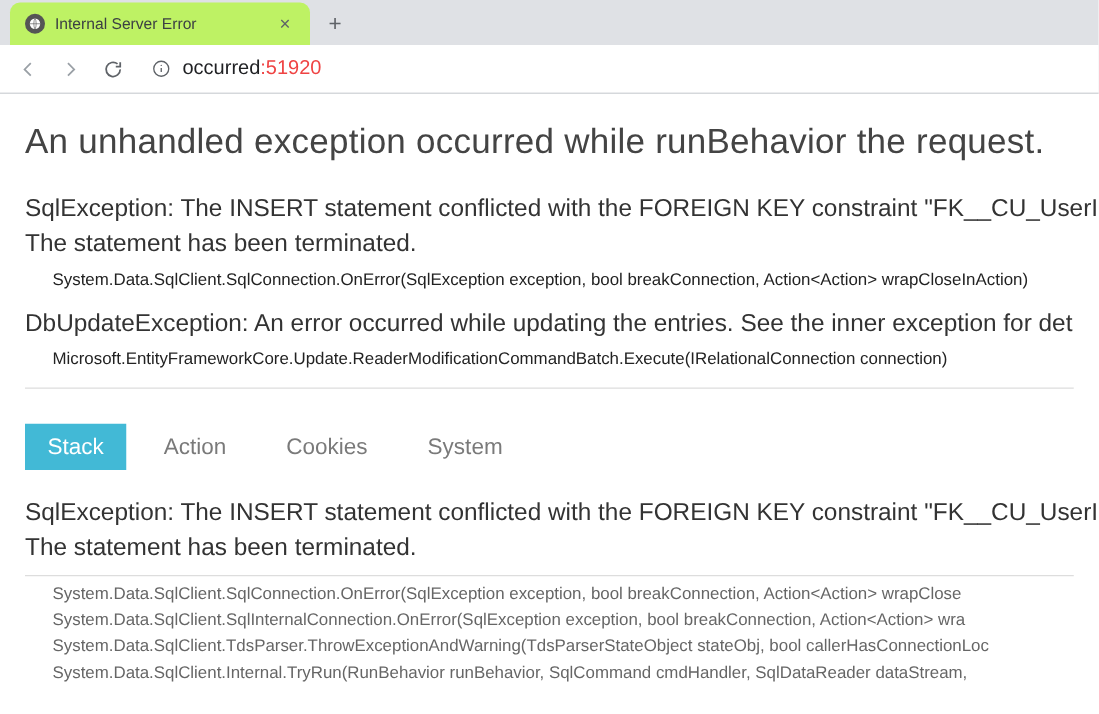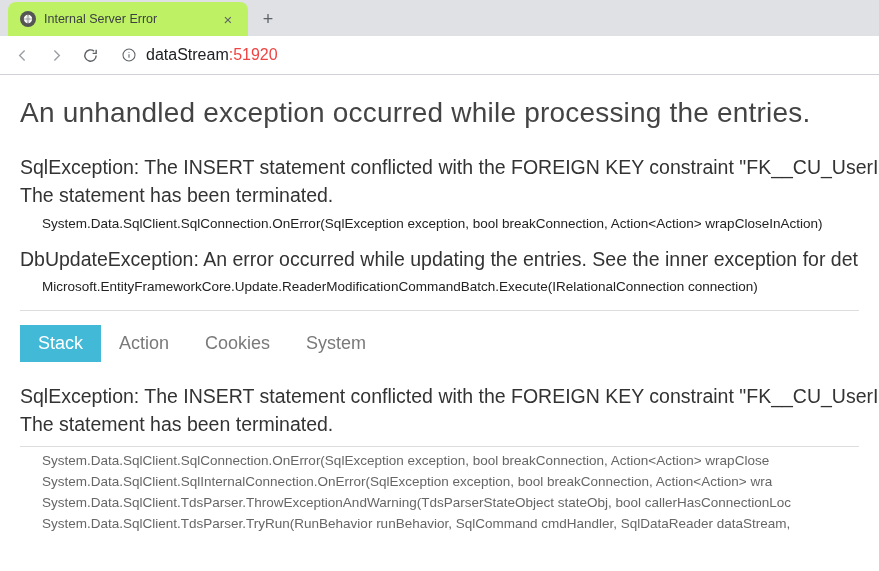--- a/index.html
+++ b/index.html
@@ -29,21 +29,21 @@
 
   
   .page { padding:22px 20px 0 20px; color:#222; overflow:hidden; white-space:nowrap; }
   .page h1 { font-weight:300; font-size:28px; color:#444; letter-spacing:0.2px; margin-bottom:24px; }
   .exc-block { margin-bottom:14px; }
   .exc-heading { font-weight:400; font-size:19.5px; color:#333; line-height:1.45; }
   .trace-line { font-size:13.5px; color:#222; padding:6px 0 0 22px; }
 
   hr.sep { border:none; border-top:1px solid #ddd; margin:16px 0 0 0; }
 
-  .tabs { display:flex; gap:0; margin-top:14px; align-items:flex-end; }
+  .tabs { display:flex; gap:12px; margin-top:28px; align-items:flex-end; }
   .dtab { padding:8px 18px; font-size:18px; color:#7a7a7a; cursor:pointer; font-weight:400;}
   .dtab.sel { background:#42b9d6; color:#fff; }
 
   .stack-section { margin-top:20px; }
   .stack-section .exc-heading { border-bottom:1px solid #ddd; padding-bottom:8px; margin-bottom:4px;}
   .stack-lines { padding-left:22px; }
   .stack-lines .sl { font-size:13.5px; color:#666; line-height:1.55; }
 </style>
 </head>
 <body>
@@ -80,28 +80,28 @@
     </div>
     <div class="addr">
       <span class="info-icon">
         <svg viewBox="0 0 24 24">
             <circle cx="12" cy="12" r="9"></circle>
             <line x1="12" y1="11" x2="12" y2="16"></line>
             <circle cx="12" cy="8" r="0.8" fill="currentColor" stroke="none"></circle>
           </svg>
       </span>
       <span class="url">
-        <span class="host">dataStream</span><span class="port">:51920</span>
+        <span class="host">occurred</span><span class="port">:51920</span>
       </span>
     </div>
   </div>
 </div>
 
 <div class="page">
-  <h1>An unhandled exception occurred while processing the entries.</h1>
+  <h1>An unhandled exception occurred while runBehavior the request.</h1>
 
   <div class="exc-block">
     <div class="exc-heading">
       <span>SqlException: The INSERT statement conflicted with the FOREIGN KEY constraint "FK__CU_UserIn__</span><br>
       <span>The statement has been terminated.</span>
     </div>
     <div class="trace-line">System.Data.SqlClient.SqlConnection.OnError(SqlException exception, bool breakConnection, Action&lt;Action&gt; wrapCloseInAction)</div>
   </div>
 
   <div class="exc-block">
@@ -120,16 +120,16 @@
 
   <div class="stack-section">
     <div class="exc-heading">
       <span>SqlException: The INSERT statement conflicted with the FOREIGN KEY constraint "FK__CU_UserIn_</span><br>
       <span>The statement has been terminated.</span>
     </div>
     <div class="stack-lines">
       <div class="sl">System.Data.SqlClient.SqlConnection.OnError(SqlException exception, bool breakConnection, Action&lt;Action&gt; wrapClose</div>
       <div class="sl">System.Data.SqlClient.SqlInternalConnection.OnError(SqlException exception, bool breakConnection, Action&lt;Action&gt; wra</div>
       <div class="sl">System.Data.SqlClient.TdsParser.ThrowExceptionAndWarning(TdsParserStateObject stateObj, bool callerHasConnectionLoc</div>
-      <div class="sl">System.Data.SqlClient.TdsParser.TryRun(RunBehavior runBehavior, SqlCommand cmdHandler, SqlDataReader dataStream,</div>
+      <div class="sl">System.Data.SqlClient.Internal.TryRun(RunBehavior runBehavior, SqlCommand cmdHandler, SqlDataReader dataStream,</div>
     </div>
   </div>
 </div>
 
 </body></html>

